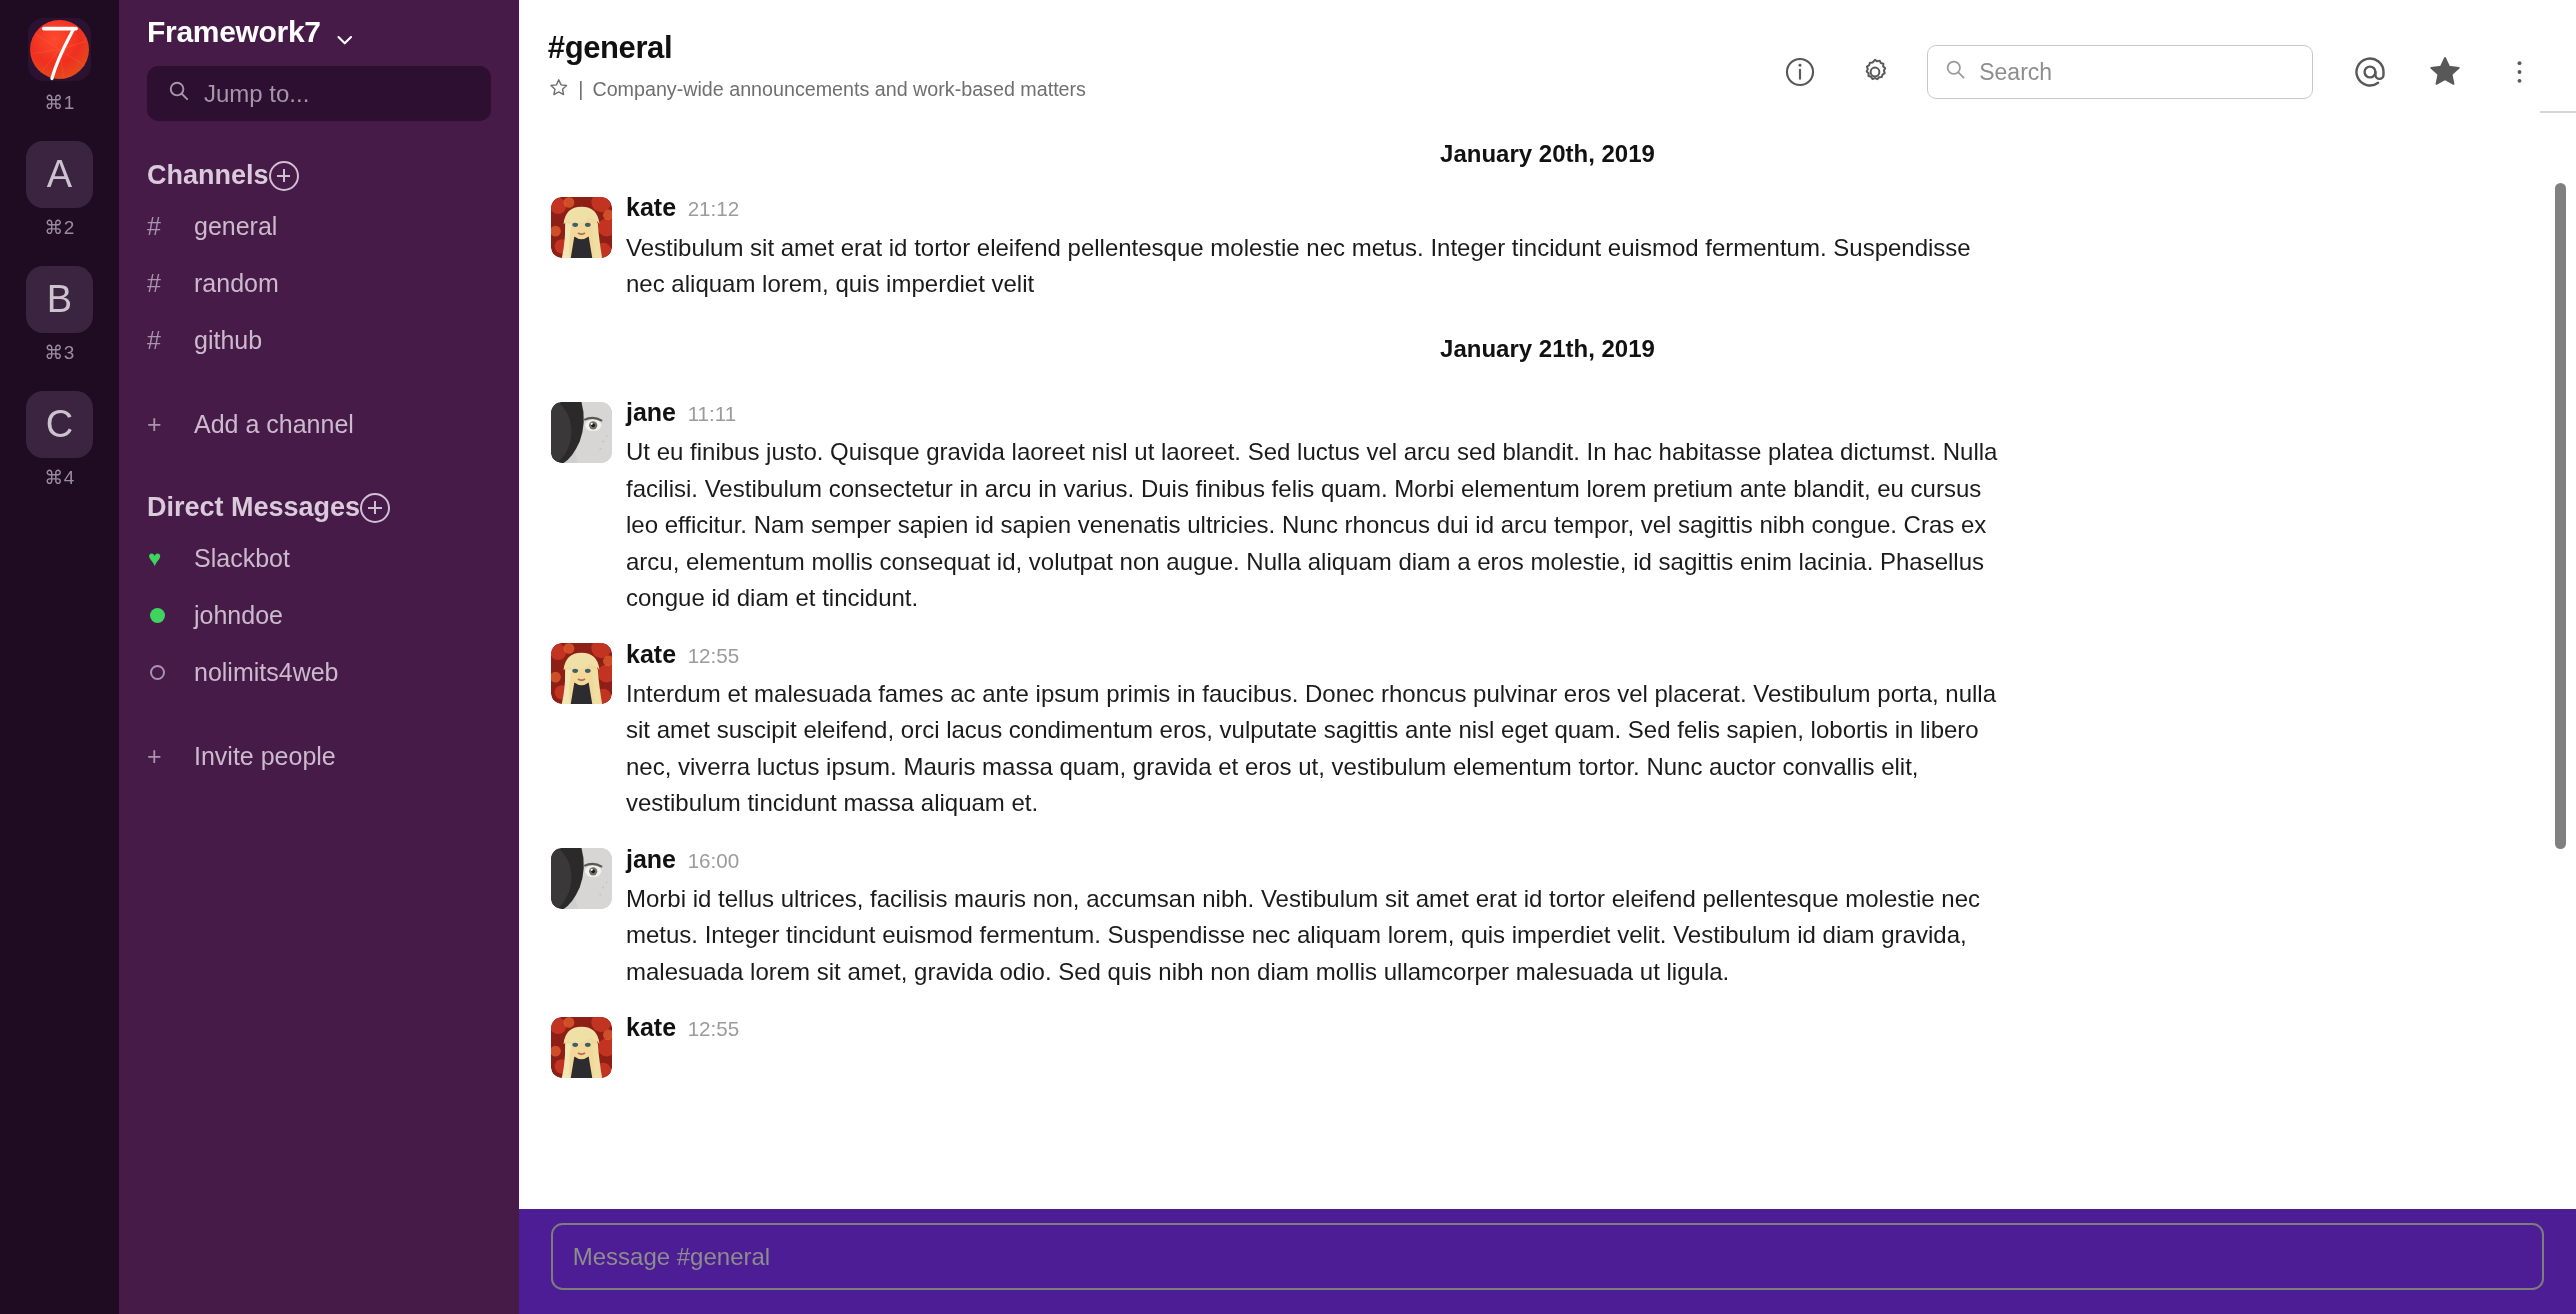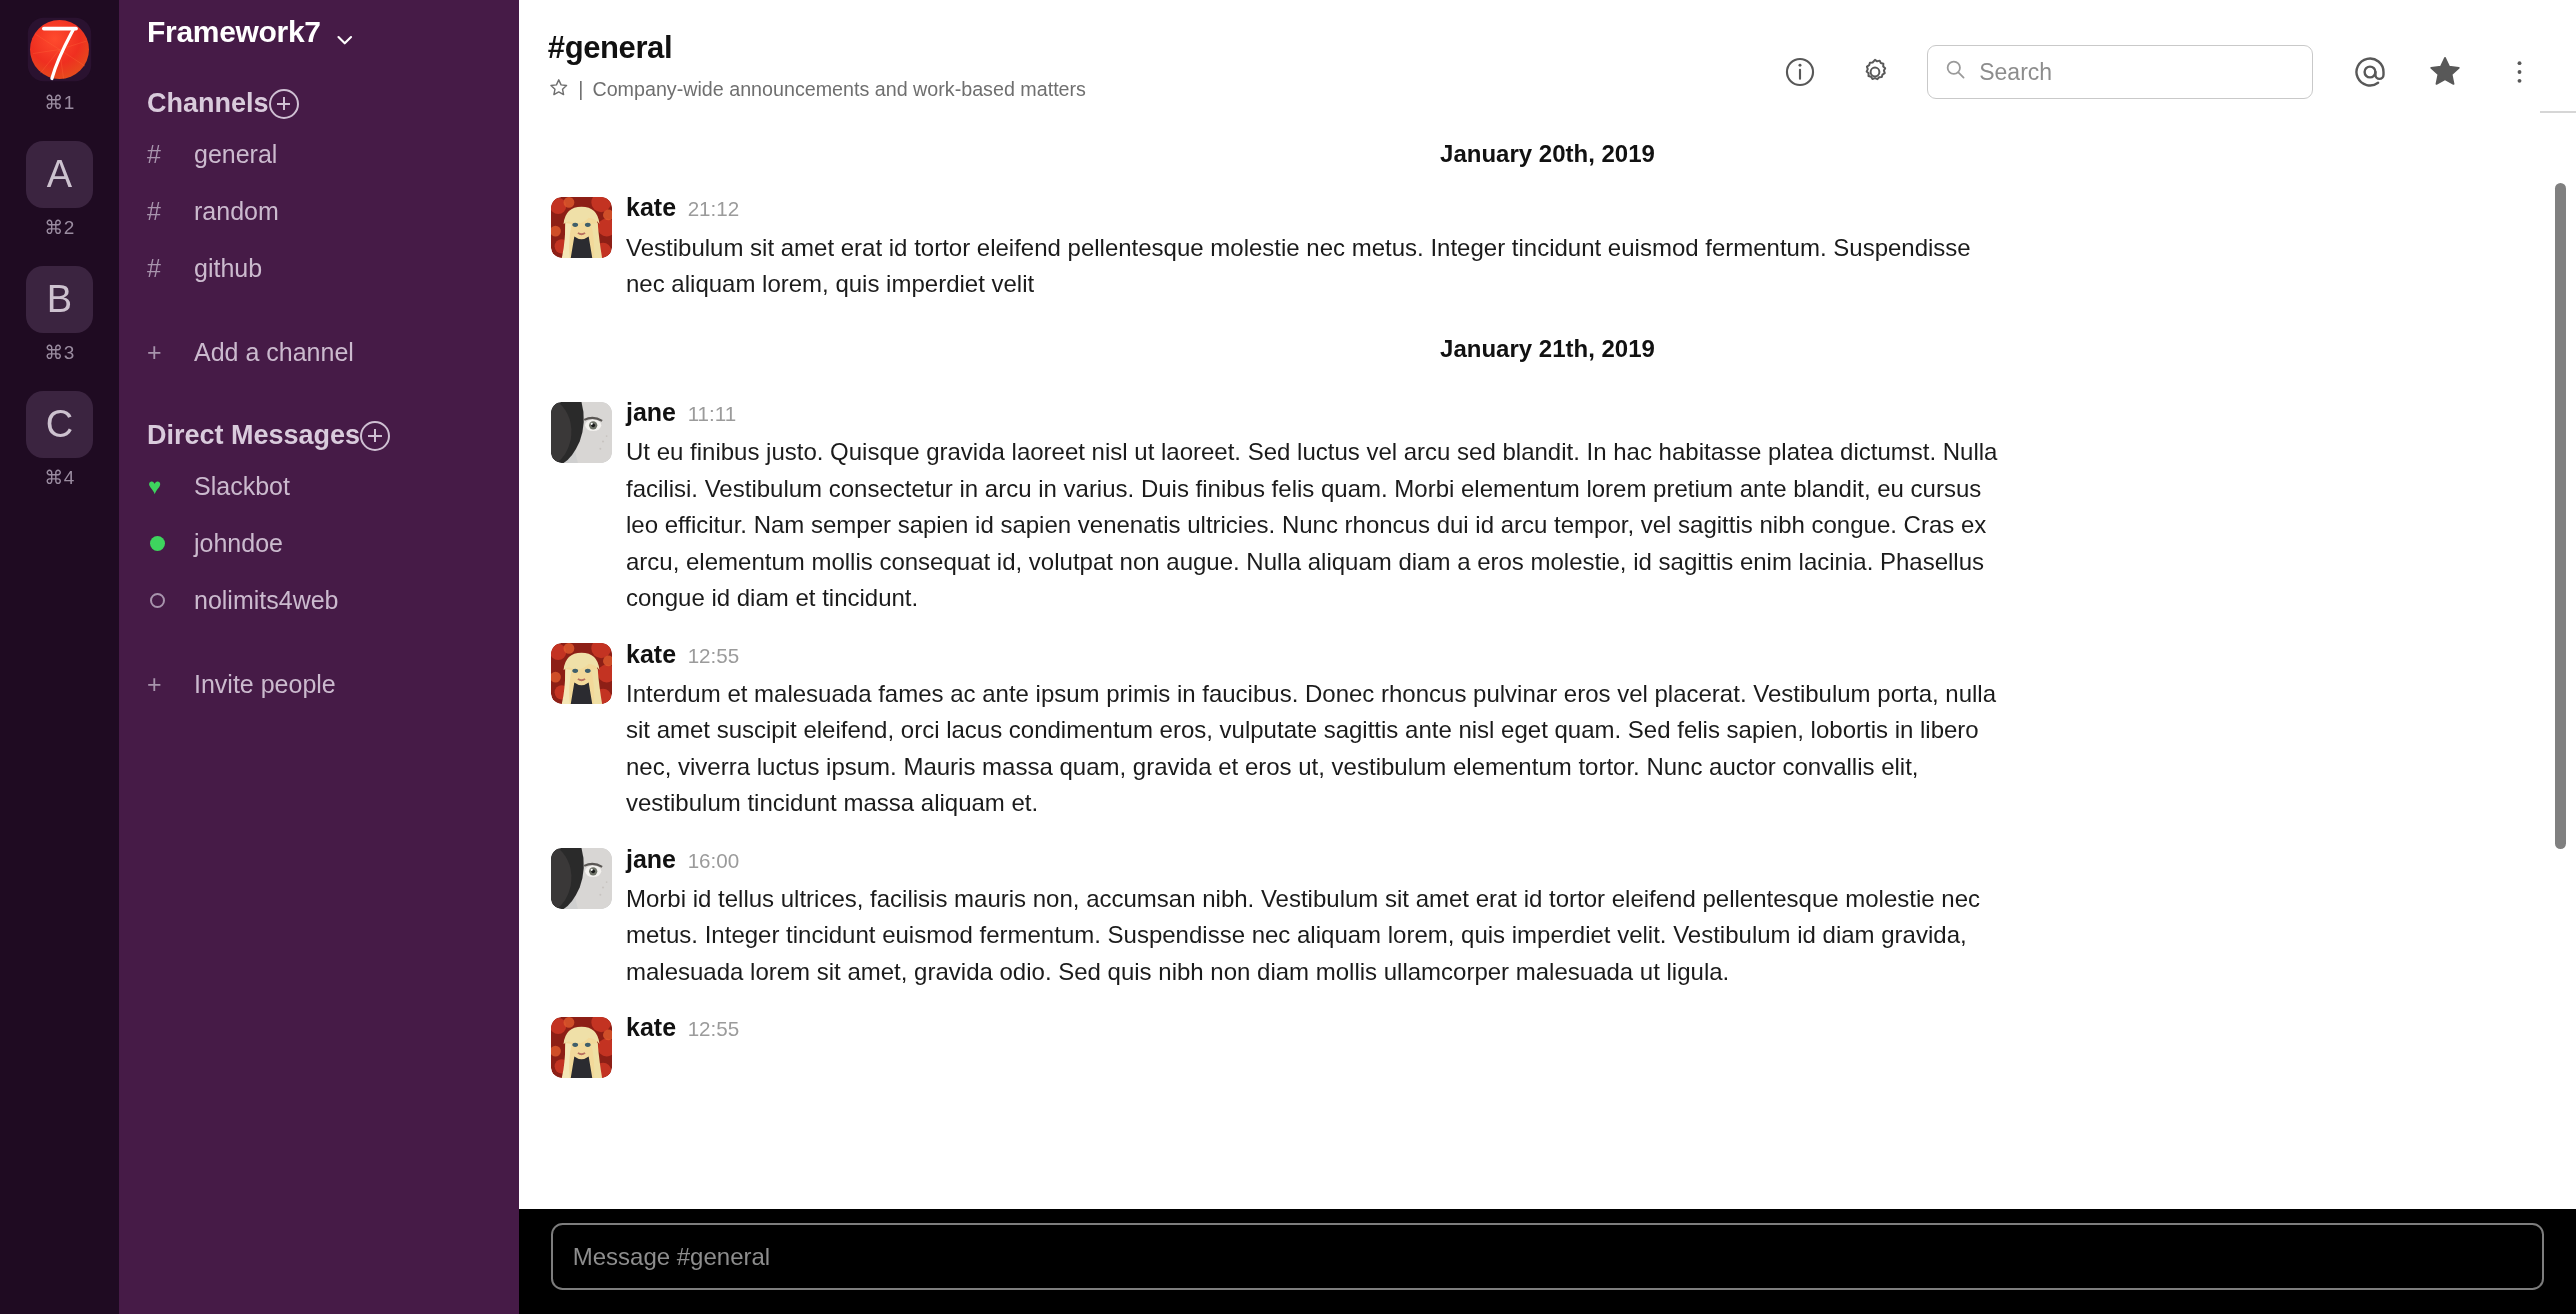--- a/index.html
+++ b/index.html
@@ -120,21 +120,21 @@
   }
   .msg-body { flex: 1 1 auto; min-width: 0; max-width: 1377px; }
   .msg-head { display: flex; align-items: baseline; gap: 11.6px; }
   .msg-author { font-size: 25px; font-weight: 700; color: #111; }
   .msg-time { font-size: 20.6px; color: #9b9b9b; }
   .msg-text { font-size: 24px; line-height: 1.52; color: #1b1b1b; margin-top: 7.2px; }
 
   
   .composer {
     position: absolute; left: 0; right: 0; bottom: 0;
-    background: #000000; padding: 14.3px 32px 25px 32px;
+    background: #4c1d95; padding: 14.3px 32px 25px 32px;
   }
   .composer-box {
     height: 67px; border: 2.7px solid #7d7d7d; border-radius: 11.6px;
     display: flex; align-items: center; padding: 0 19.7px;
     font-size: 24px; color: #8d8d8d;
   }
   .scrollbar {
     position: absolute; right: 9.8px; top: 72px; width: 11.6px; height: 666px;
     background: #808080; border-radius: 6.3px;
   }
@@ -199,20 +199,29 @@
 
     <div class="ws-title">
       <span>Framework7</span>
       <span class="chev">
         <svg width="21.5" height="21.5" viewBox="0 0 24 24" fill="none">
           <path d="M5 9 L12 16 L19 9" stroke="#ffffff" stroke-width="2.4" stroke-linecap="round" stroke-linejoin="round"></path>
         </svg>
       </span>
     </div>
 
+    <div class="jumpto">
+      <span>
+        <svg width="23" height="23" viewBox="0 0 24 24" fill="none">
+          <circle cx="10.5" cy="10.5" r="6.6" stroke="#a596a9" stroke-width="2"></circle>
+          <path d="M15.4 15.4 L21 21" stroke="#a596a9" stroke-width="2" stroke-linecap="round"></path>
+        </svg>
+      </span>
+      <span>Jump to...</span>
+    </div>
 
     <div class="sec-head">
       <div class="sec-title">Channels</div>
       <div class="plus-circle"></div>
     </div>
 
     <div class="nav-item">
       <span class="nav-sigil">#</span>
       <span>general</span>
     </div>

